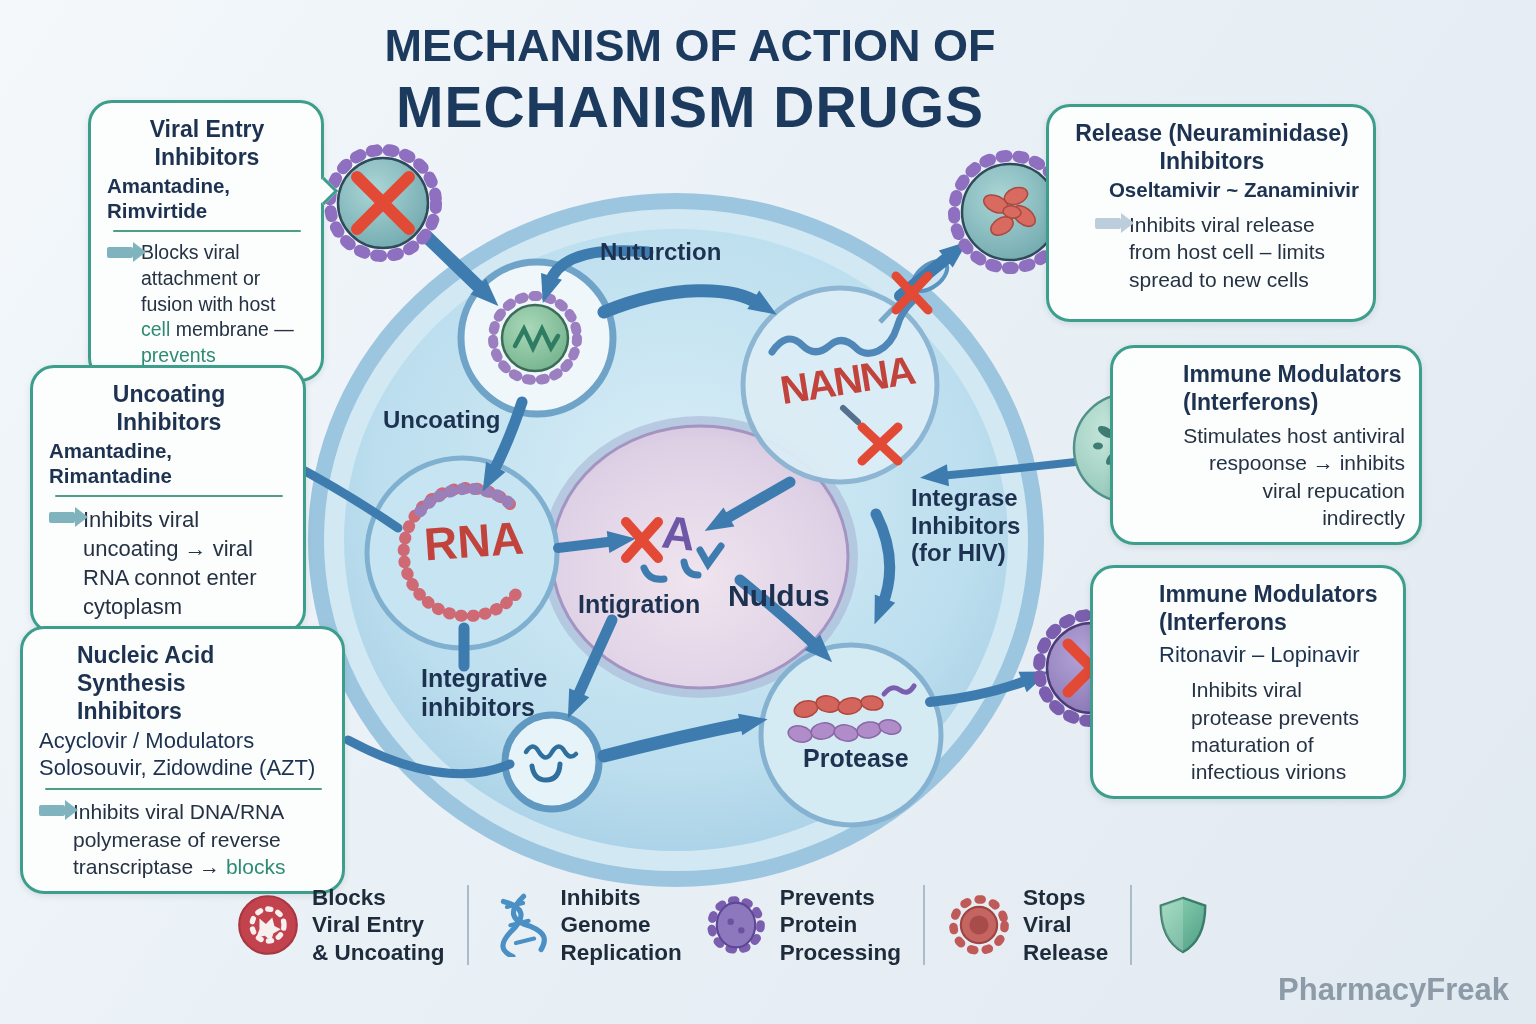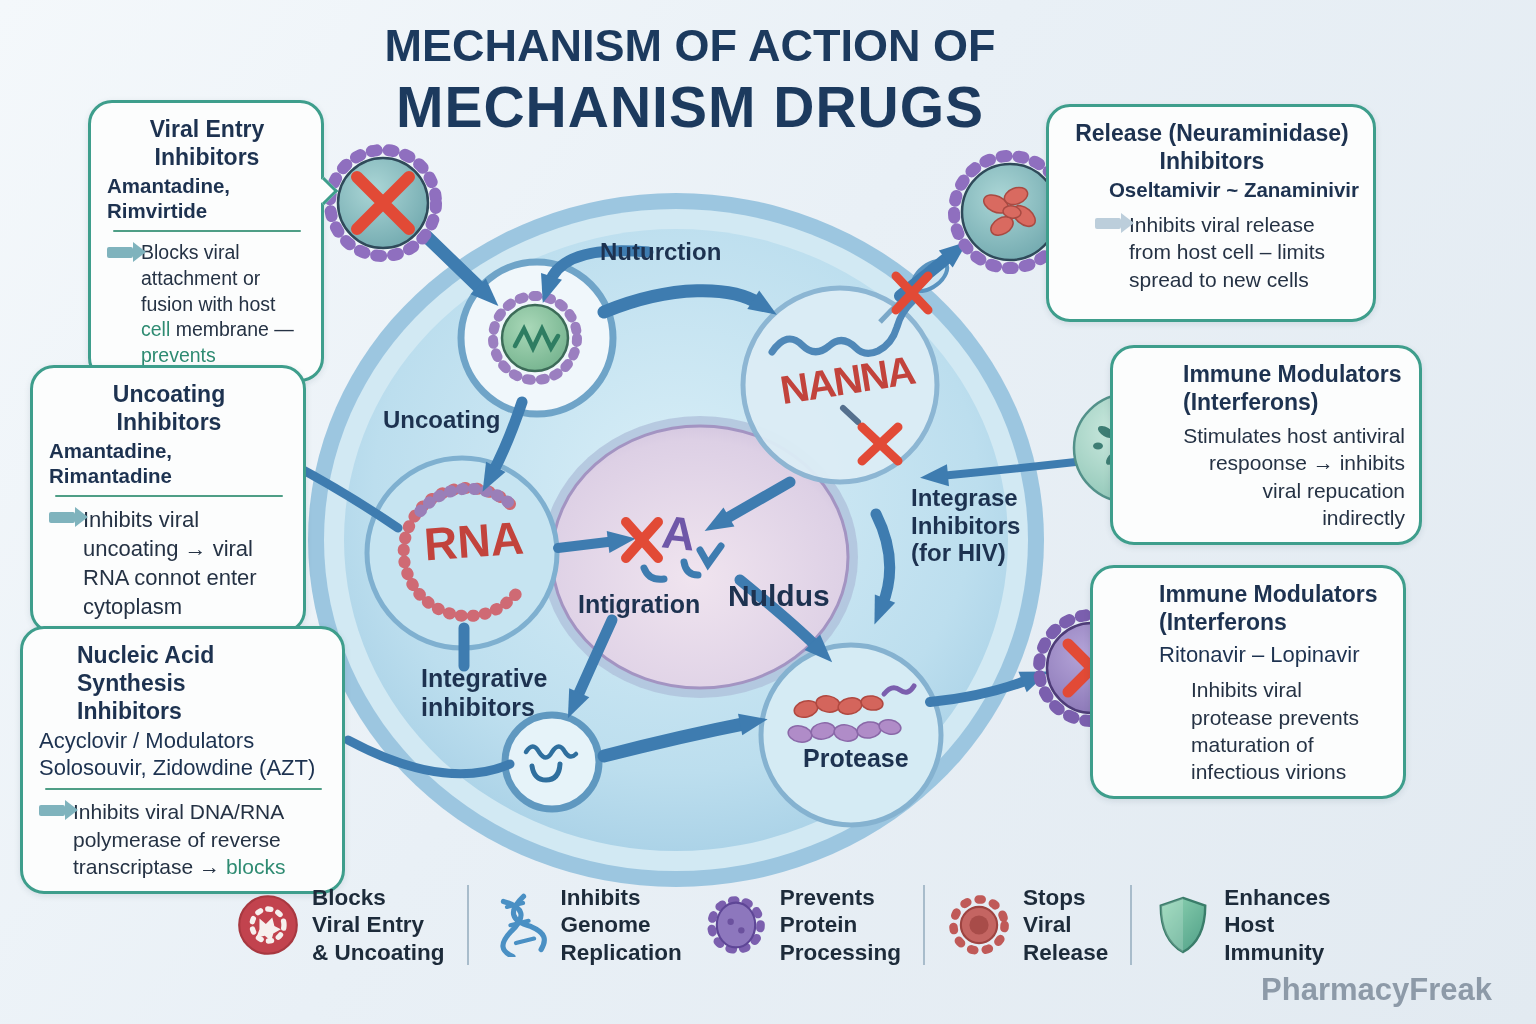--- a/index.html
+++ b/index.html
@@ -33,21 +33,21 @@
   .dlab { position:absolute; font-weight:700; color:#1d3250; white-space:pre-line; }
   .red-script  { color:#c2433c; font-weight:700; }
   .purp-script { color:#6f57a8; font-weight:700; }
 
   
   .legend { position:absolute; left:236px; top:884px; display:flex; align-items:center; gap:22px; }
   .leg-item { display:flex; align-items:center; gap:12px; }
   .leg-label { font-size:22.5px; font-weight:700; color:#1d2b3a; line-height:1.22; white-space:pre-line; }
   .leg-div { width:2px; height:80px; background:#a8bccb; }
 
-  .watermark { position:absolute; right:44px; bottom:16px; font-size:31px; color:#8d9aa8; font-weight:600; }
+  .watermark { position:absolute; right:27px; bottom:16px; font-size:31px; color:#8d9aa8; font-weight:600; }
 </style>
 </head>
 <body>
 
 <div class="canvas">
 
   <svg class="scene" width="1536" height="1024" viewBox="0 0 1536 1024">
     <defs>
       <radialGradient id="cellGrad" cx="50%" cy="42%" r="65%">
         <stop offset="0%" stop-color="#d8eef7"></stop>
@@ -359,20 +359,17 @@
 Release</div>
     </div>
 
     <div class="leg-div"></div>
 
     <div class="leg-item">
       <svg width="58" height="66" viewBox="0 0 60 62">
         <path d="M30,3 L53,11 C53,34 46,50 30,59 C14,50 7,34 7,11 Z" fill="url(#shieldGrad)" stroke="#3a7d6a" stroke-width="2.5"></path>
         <path d="M30,3 L30,59 C14,50 7,34 7,11 Z" fill="#ffffff" opacity="0.18"></path>
       </svg>
-      <div class="leg-label">Enhances
-Host
-Immunity</div>
     </div>
   </div>
 
   <div class="watermark">PharmacyFreak</div>
 </div>
 
 </body></html>

